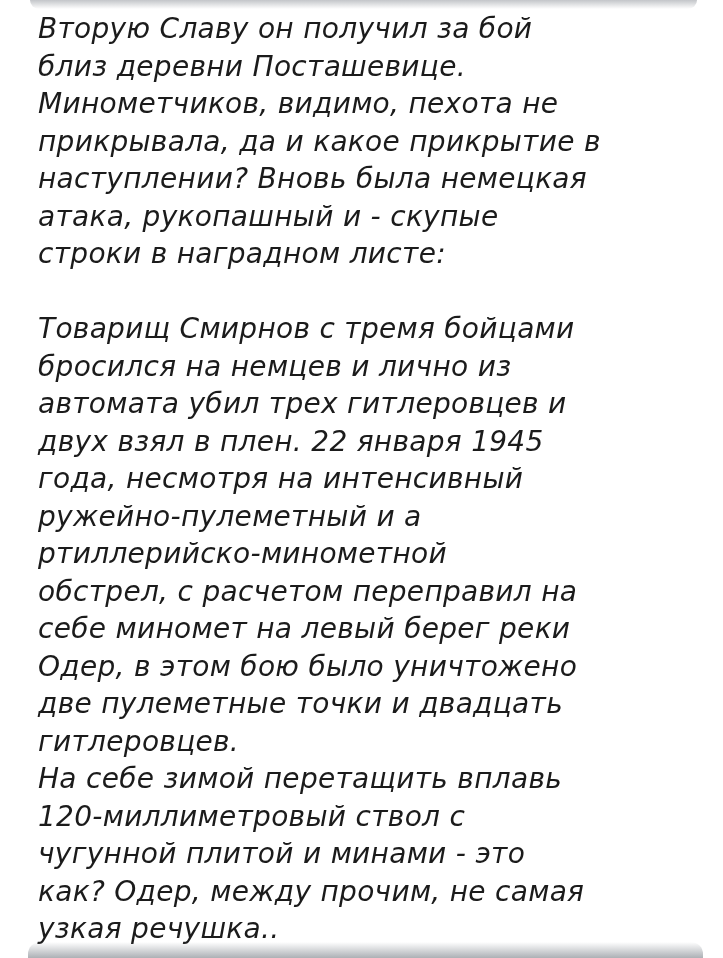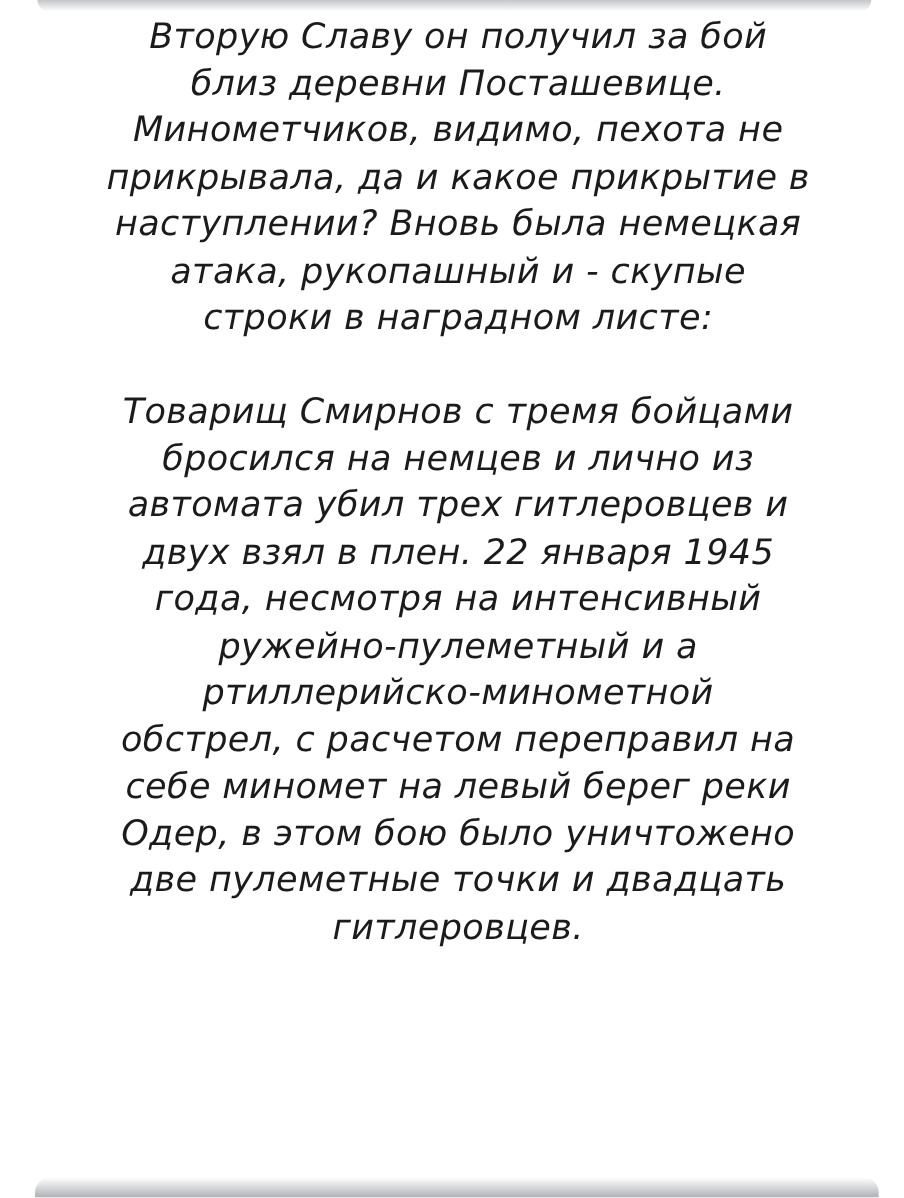--- a/index.html
+++ b/index.html
@@ -1,20 +1,20 @@
 <!DOCTYPE html>
 <html lang="ru" style="--bg: #ffffff; --text: #1b1b1b; --shadow: #b3b6bb;"><head>
 <meta charset="utf-8">
 <style>
   :root {
     --bg: #ffffff;
     --text: #1b1b1b;
     --shadow: #b3b6bb;
   }
-  * { margin: 0; padding: 0; box-sizing: border-box; text-align: center; }
+  * { margin: 0; padding: 0; box-sizing: border-box; }
   html, body {
     width: 723px;
     height: 958px;
     background: var(--bg);
     overflow: hidden;
   }
   .page {
     position: relative;
     width: 723px;
     height: 958px;
@@ -76,16 +76,21 @@
 автомата убил трех гитлеровцев и
 двух взял в плен. 22 января 1945
 года, несмотря на интенсивный
 ружейно-пулеметный и а
 ртиллерийско-минометной
 обстрел, с расчетом переправил на
 себе миномет на левый берег реки
 Одер, в этом бою было уничтожено
 две пулеметные точки и двадцать
 гитлеровцев.</p>
+    <p class="paragraph">На себе зимой перетащить вплавь
+120-миллиметровый ствол с
+чугунной плитой и минами - это
+как? Одер, между прочим, не самая
+узкая речушка..</p>
   </div>
 
   <div class="edge-shadow bottom"></div>
 </div>
 
 </body></html>

